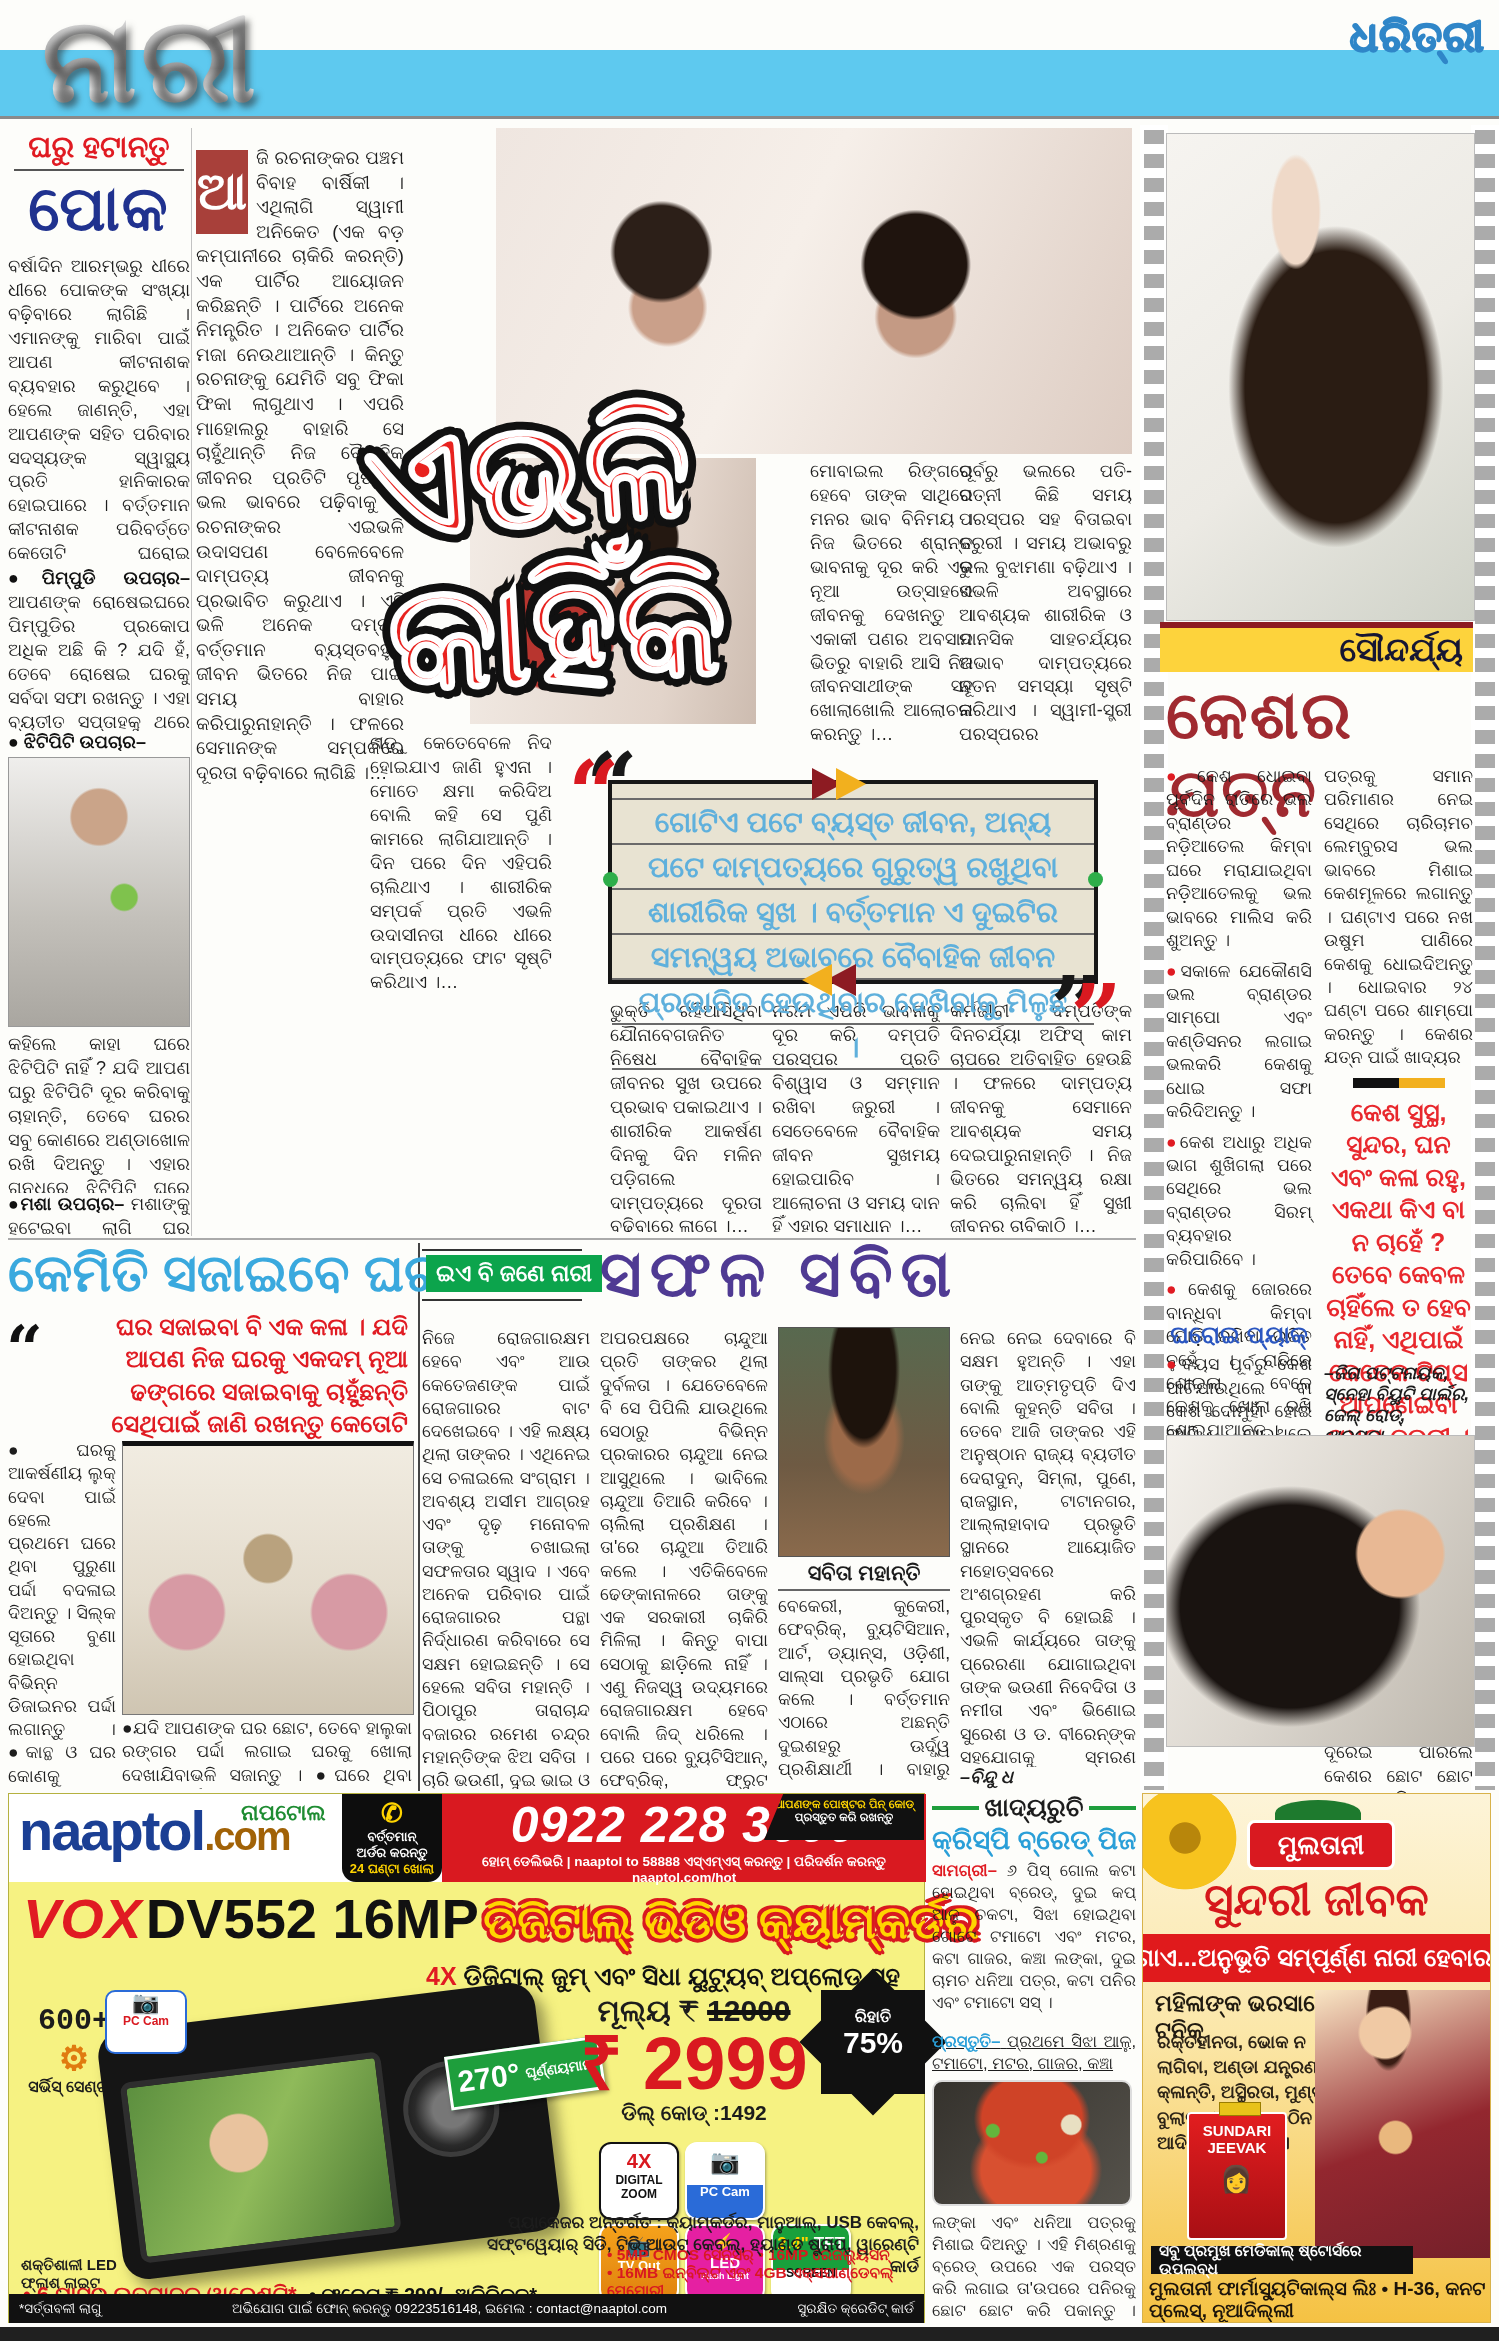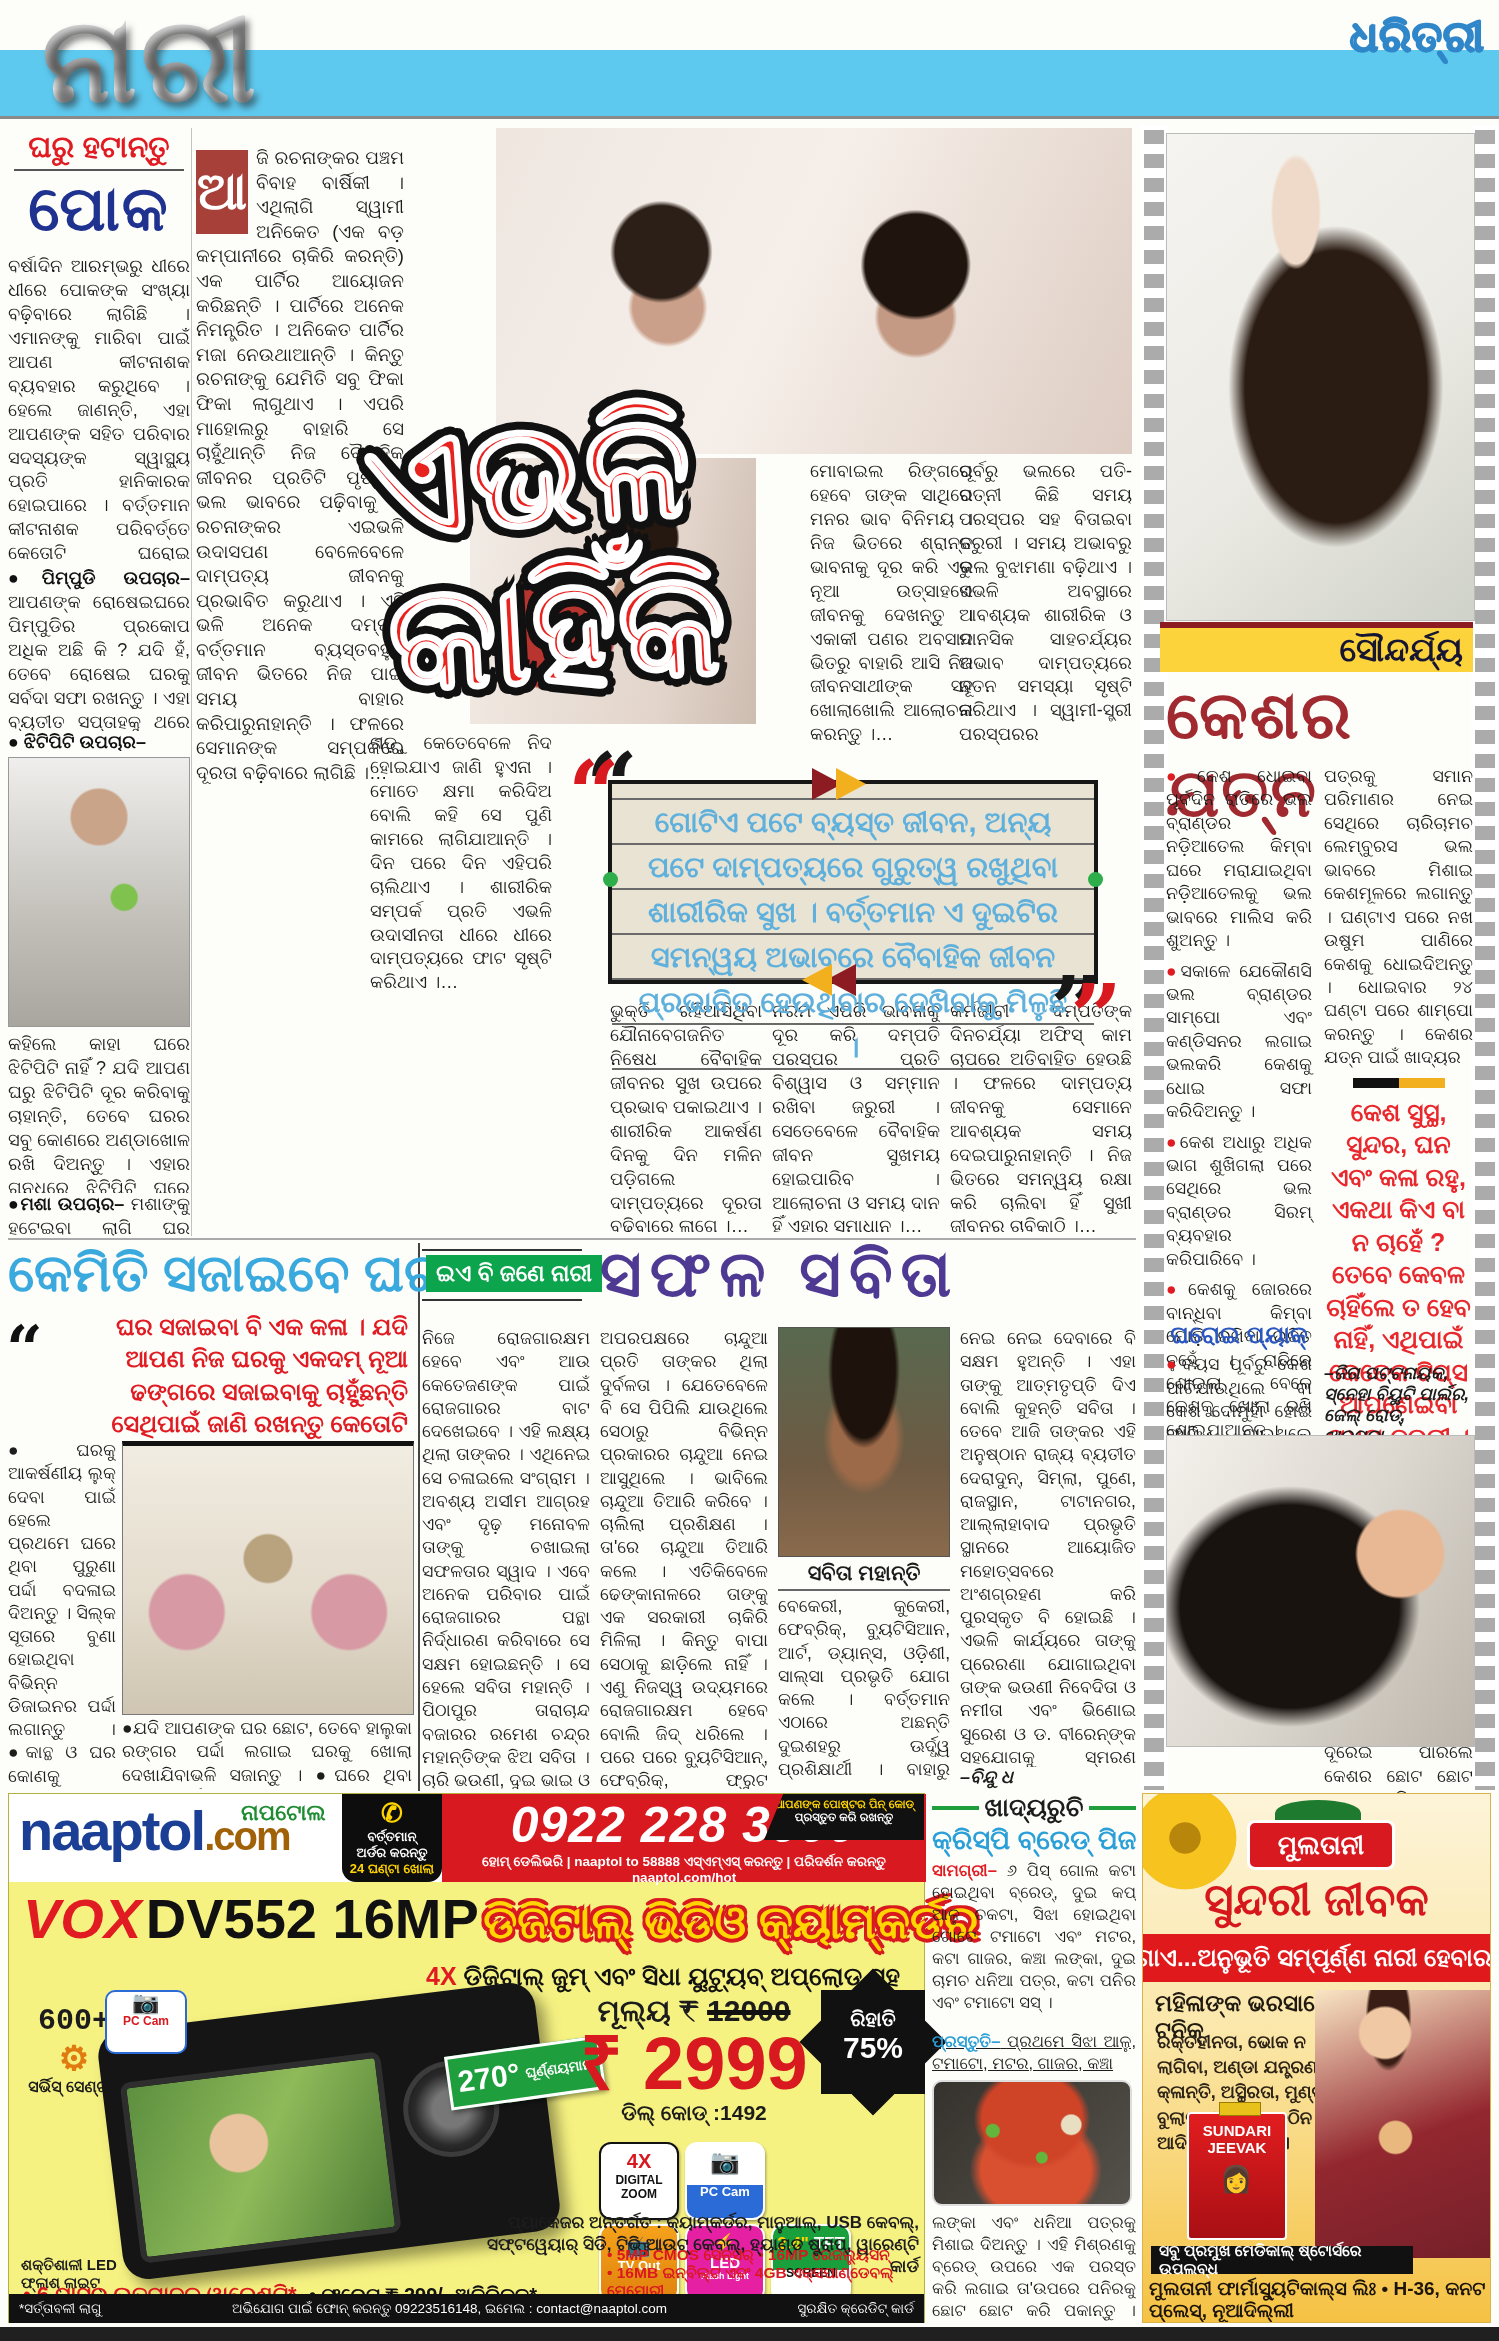--- a/index.html
+++ b/index.html
@@ -394,21 +394,21 @@
         <span class="strike">12000</span>
       </div>
       <div id="np-big-price">₹ 2999</div>
       <div id="np-deal">ଡିଲ୍ କୋଡ୍ :1492</div>
     </div>
 
     <div id="np-star">
       <div class="s1"></div>
         <div class="s2"></div>
       <div class="txt">
-        <div style="font-size:20px;">ରିହାତି</div>
+        <div style="font-size:16px;">ରିହାତି</div>
         <div style="font-size:30px;">75%</div>
       </div>
     </div>
 
     <div class="tile" style="left:590px;top:348px;background:#fff;color:#111;border-color:#111;">
       <div style="color:#d91920;font-size:20px;margin-top:6px;">4X</div>
       <div style="font-size:12px;">DIGITAL<br>ZOOM</div>
     </div>
     <div class="tile" style="left:676px;top:348px;background:linear-gradient(#fff 55%,#2a6bd8 55%);color:#fff;">
       <div style="font-size:24px;margin-top:4px;">📷</div>

